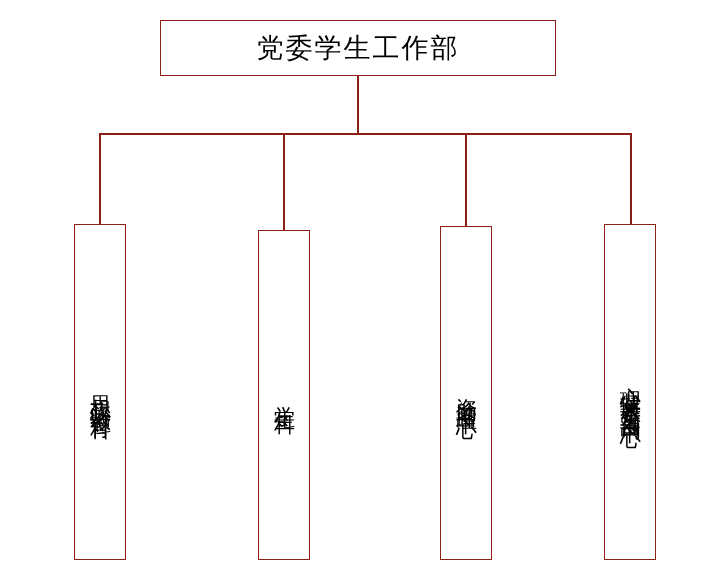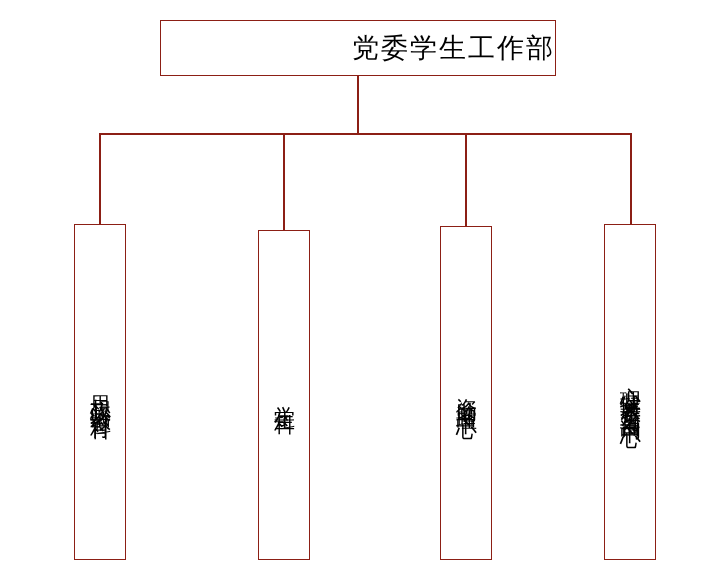--- a/index.html
+++ b/index.html
@@ -31,21 +31,20 @@
     box-sizing: border-box;
     display: flex;
     align-items: center;
     justify-content: center;
   }
   #root-node {
     left: 160px;
     top: 20px;
     width: 396px;
     height: 56px;
-    justify-content: flex-end;
   }
   #root-node .label {
     font-size: 27px;
     letter-spacing: 2px;
     color: #000000;
     white-space: nowrap;
   }
   .child {
     width: 52px;
   }

